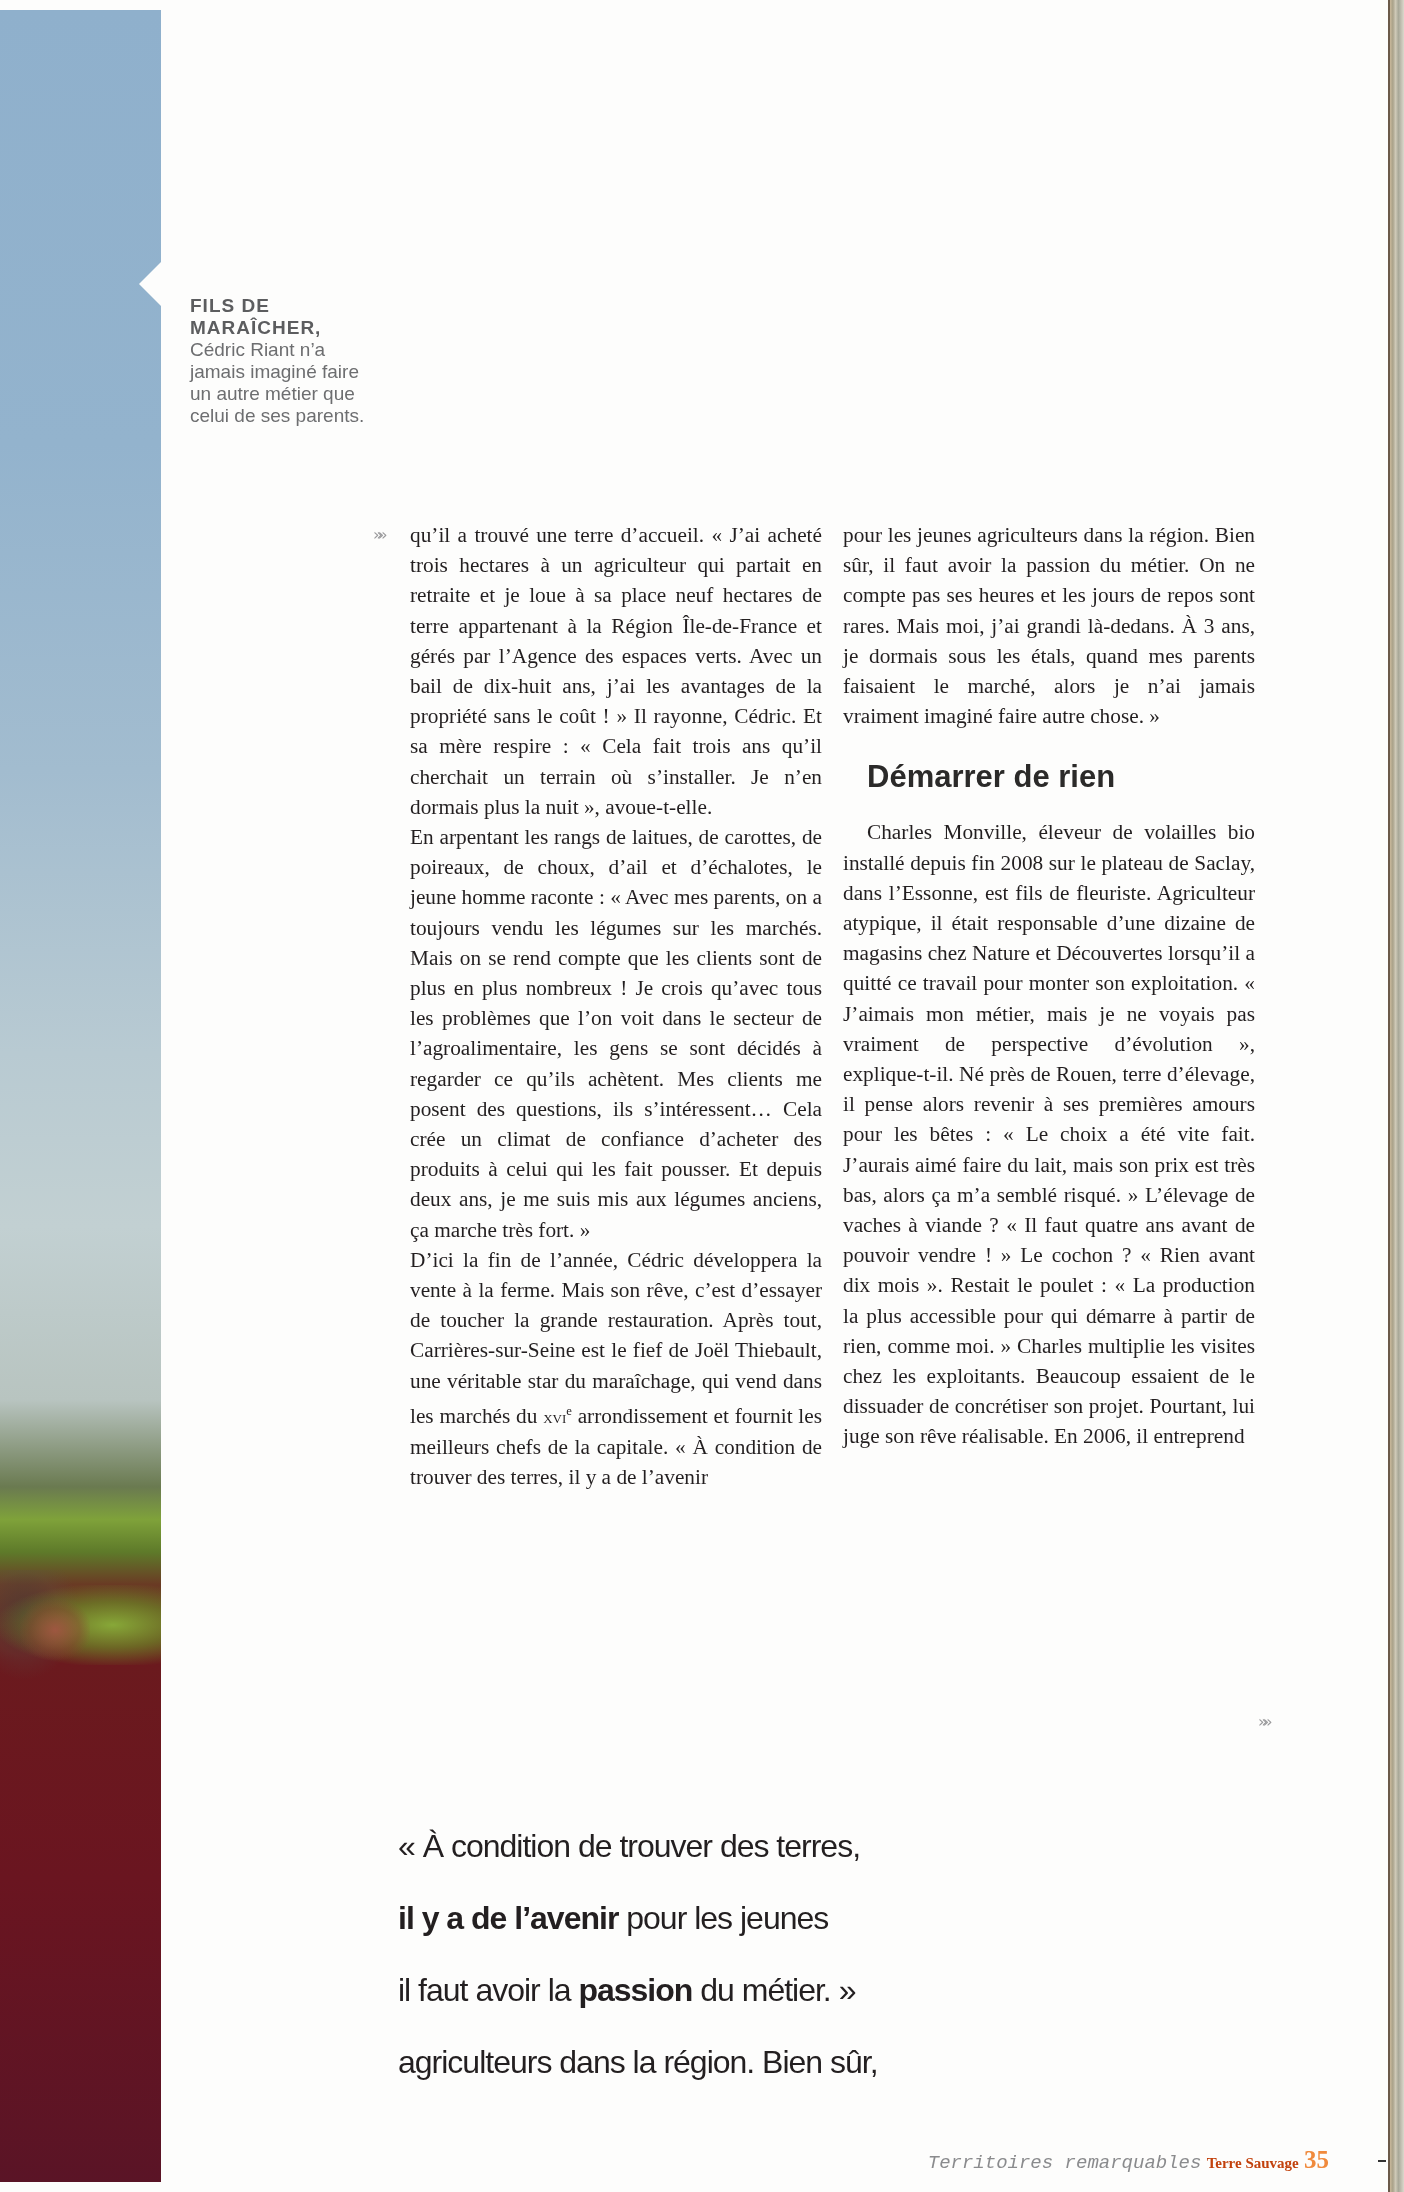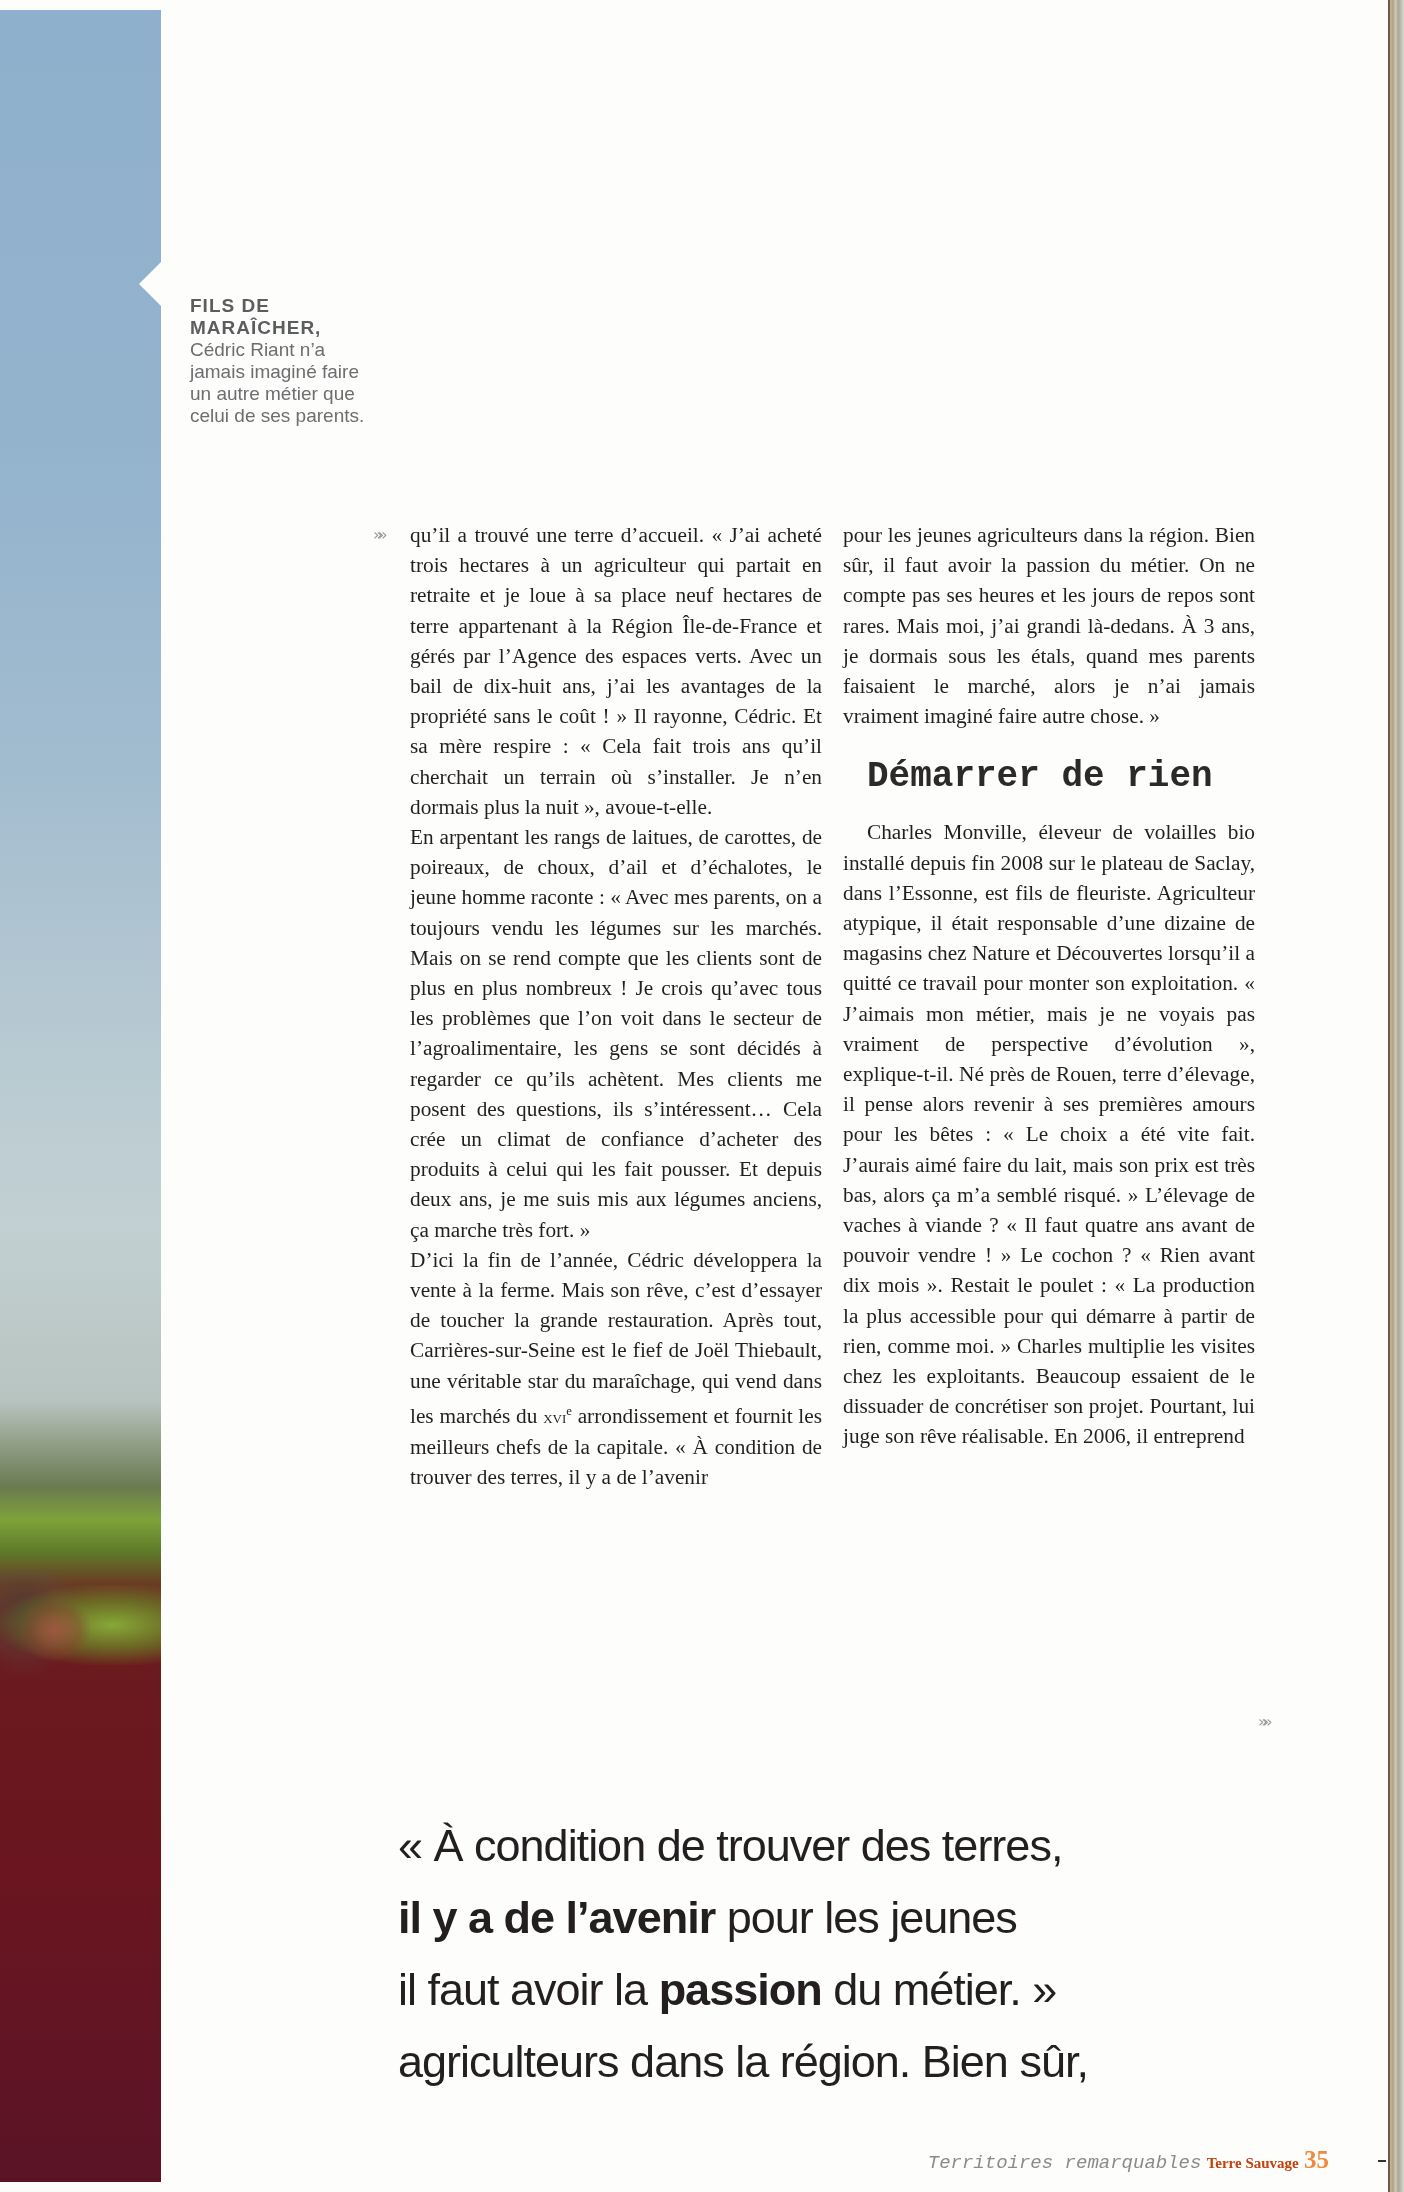--- a/index.html
+++ b/index.html
@@ -48,31 +48,31 @@
   .col p { margin: 0; }
   .col1 { left: 410px; }
   .col2 { left: 843px; }
   .arrow-icon {
     position: absolute; font-size: 16px; color: #9a9a9c; letter-spacing: -5px;
     font-family: "DejaVu Sans", sans-serif;
   }
   .arrow-start { left: 373px; top: 525px; }
   .arrow-end { left: 1258px; top: 1712px; }
   .subheading {
-    font-family: Liberation Mono, monospace; font-weight: bold;
-    font-size: 36px; line-height: 40px; color: #2b2a29;
+    font-family: Liberation Sans, sans-serif; font-weight: bold;
+    font-size: 31px; line-height: 40px; color: #2b2a29;
     margin: 26px 0 20px 24px !important; text-align: left;
   }
   .indent { text-indent: 24px; }
   .sc { font-variant: small-caps; font-size: 0.85em; }
   .sup { font-size: 0.6em; vertical-align: super; }
   .pullquote {
     position: absolute; left: 398px; top: 1810px; width: 860px;
     font-family: "Liberation Sans", "DejaVu Sans", sans-serif;
-    font-size: 45px; line-height: 72px; color: #231f20;
+    font-size: 32px; line-height: 72px; color: #231f20;
     font-stretch: condensed; letter-spacing: -1px; font-weight: 300;
   }
   .pullquote b { font-weight: 900; }
   .footer {
     position: absolute; right: 75px; top: 2147px;
     font-size: 21px; line-height: 26px; white-space: nowrap;
   }
   .footer-section {
     font-family: Liberation Mono, monospace; font-style: italic;
     color: #8a8b8d; font-weight: 300; font-size: 19px;

